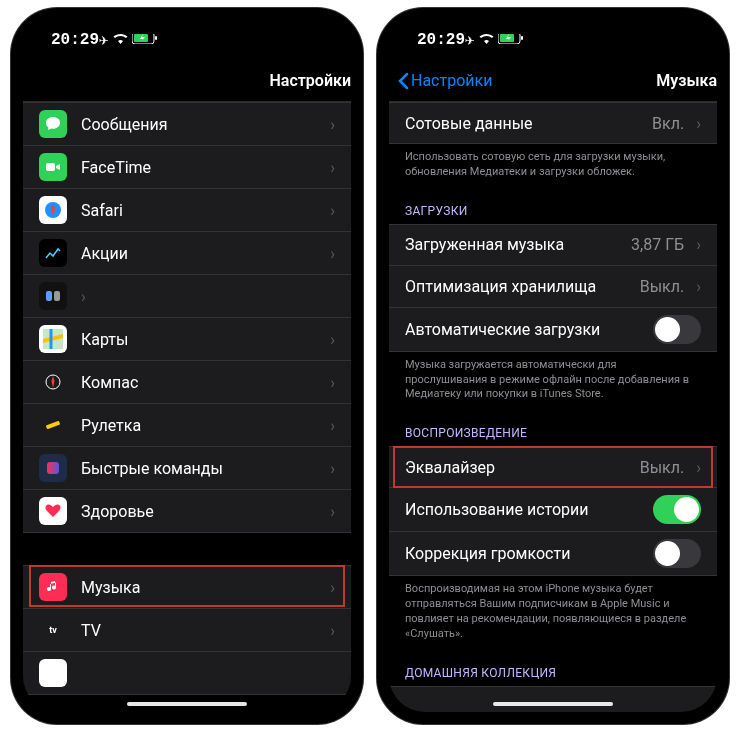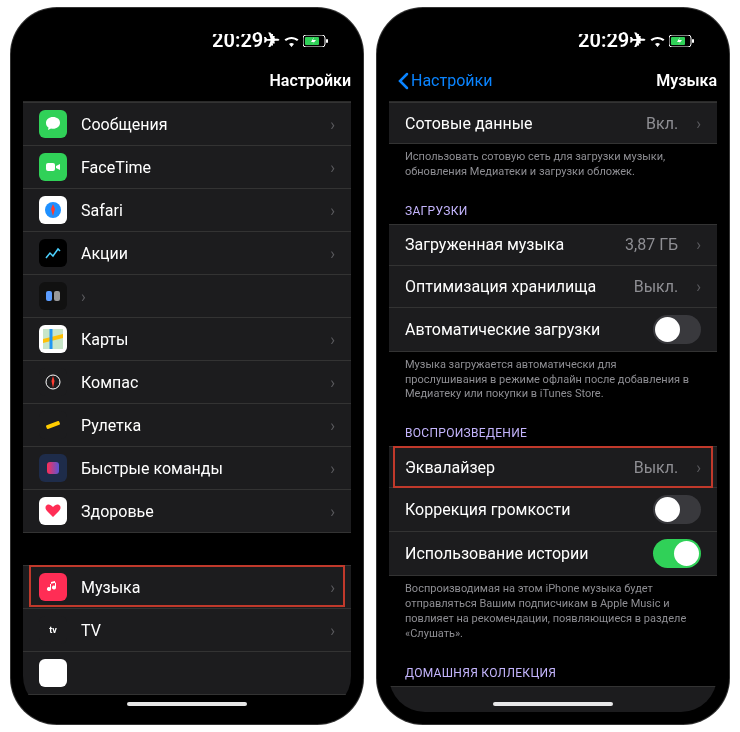--- a/index.html
+++ b/index.html
@@ -38,25 +38,26 @@
     transform: translateX(-50%);
     width: 160px;
     height: 26px;
     background: #000;
     border-radius: 0 0 18px 18px;
     z-index: 10;
   }
   .status-bar {
     height: 40px;
     display: flex;
-    justify-content: flex-end;
+    justify-content: flex-start;
     align-items: center;
     padding: 0 22px 0 28px;
-    font-size: 20px;
+    font-size: 16px;
     font-weight: 600;
+    font-family: Liberation Mono, monospace;
   }
   .status-right { display: flex; gap: 4px; align-items: center; }
   .nav-bar {
     height: 42px;
     display: flex;
     align-items: center;
     justify-content: flex-end;
     position: relative;
     border-bottom: 0.5px solid #2a2a2a;
   }
@@ -103,21 +104,21 @@
     height: 28px;
     border-radius: 6px;
     margin-right: 14px;
     display: flex;
     align-items: center;
     justify-content: center;
     font-size: 15px;
     flex-shrink: 0;
   }
   .cell-label { flex: 1; font-size: 16px; }
-  .cell-value { color: #8e8e93; font-size: 16px; margin-right: 18px; }
+  .cell-value { color: #8e8e93; font-size: 16px; margin-right: 12px; }
   .chevron { color: #5a5a5e; }
   .spacer { height: 32px; background: #000; }
   .highlight-box {
     position: absolute;
     border: 2px solid #c0392b;
     pointer-events: none;
     z-index: 5;
   }
   .toggle {
     width: 48px;
@@ -365,28 +366,28 @@
       <div class="section-header">ВОСПРОИЗВЕДЕНИЕ</div>
       <div style="position:relative">
         <div class="highlight-box" style="top:0;left:4px;right:4px;height:42px;"></div>
         <div class="cell cell-group-top">
           <span class="cell-label">Эквалайзер</span>
           <span class="cell-value">Выкл.</span>
           <span class="chevron">›</span>
         </div>
       </div>
       <div class="cell">
+        <span class="cell-label">Использование истории</span>
+        <div class="toggle on">
+            <div class="toggle-knob"></div>
+          </div>
+      </div>
+      <div class="cell">
         <span class="cell-label">Коррекция громкости</span>
         <div class="toggle off">
-            <div class="toggle-knob"></div>
-          </div>
-      </div>
-      <div class="cell">
-        <span class="cell-label">Использование истории</span>
-        <div class="toggle on">
             <div class="toggle-knob"></div>
           </div>
       </div>
       <div class="section-footer">Воспроизводимая на этом iPhone музыка будет отправляться Вашим подписчикам в Apple Music и повлияет на рекомендации, появляющиеся в разделе «Слушать».</div>
 
       <div class="section-header">ДОМАШНЯЯ КОЛЛЕКЦИЯ</div>
       <div class="cell cell-group-top">
         
         
       </div>

